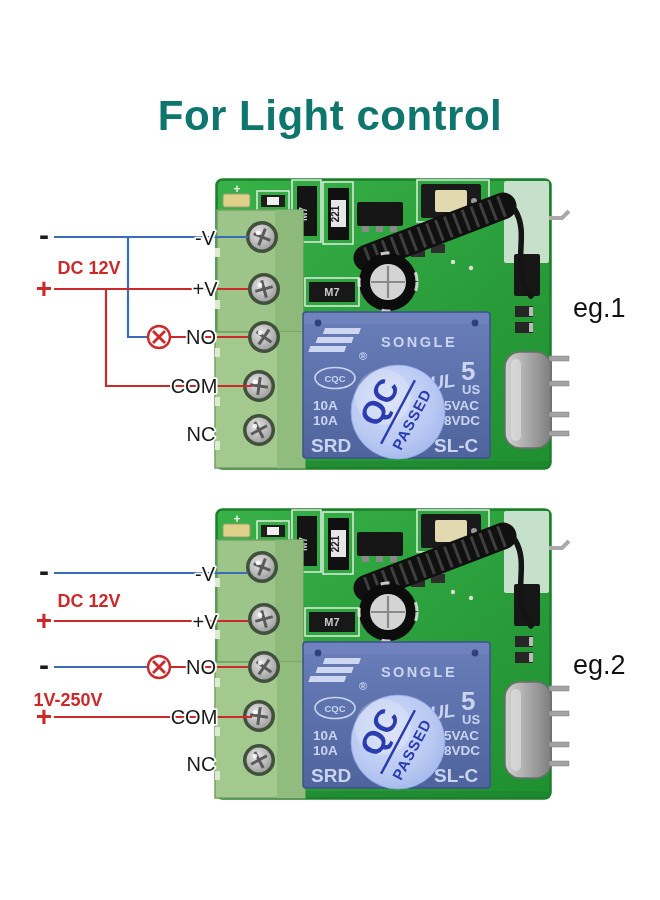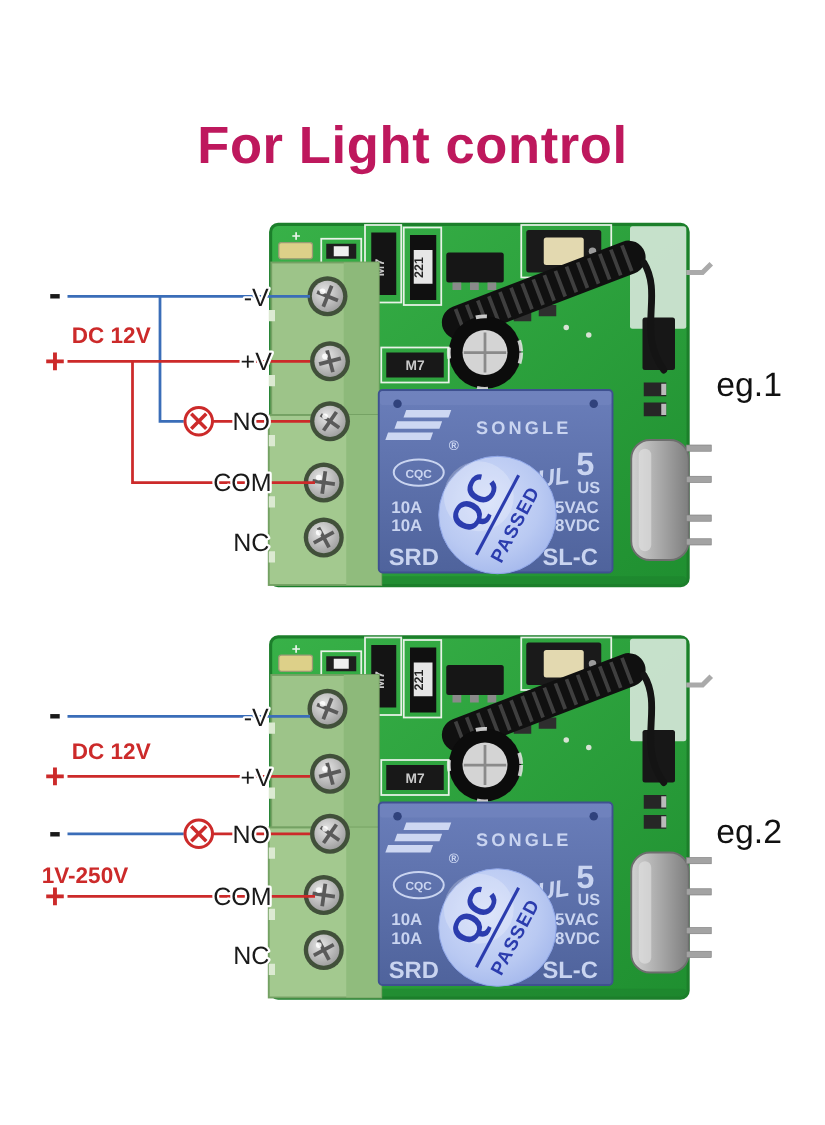--- a/index.html
+++ b/index.html
@@ -1,19 +1,19 @@
 <!DOCTYPE html>
 <html><head>
 <meta charset="utf-8">
 <style>
   html,body{margin:0;padding:0;background:#ffffff;}
   .page{position:relative;width:660px;height:900px;background:#ffffff;overflow:hidden;
         font-family:"Liberation Sans",sans-serif;}
   .title{position:absolute;top:92px;left:0;width:660px;text-align:center;
-         font-size:42px;font-weight:bold;color:#be185d;letter-spacing:0.5px;}
+         font-size:42px;font-weight:bold;color:#0f766e;letter-spacing:0.5px;}
   svg{position:absolute;left:0;top:0;}
   
   .lbl{font-family:"Liberation Sans",sans-serif;font-size:20px;fill:#1a1a1a;
        text-anchor:middle;paint-order:stroke;stroke:#ffffff;stroke-width:3.5px;
        stroke-linejoin:round;}
   .sign{font-family:"Liberation Sans",sans-serif;font-weight:bold;text-anchor:middle;
         paint-order:stroke;stroke:#ffffff;stroke-width:3px;stroke-linejoin:round;}
   .redtxt{fill:#cc2a2a;}
   .blktxt{fill:#1a1a1a;}
   .eglbl{font-family:"Liberation Sans",sans-serif;font-size:27px;fill:#111;}

